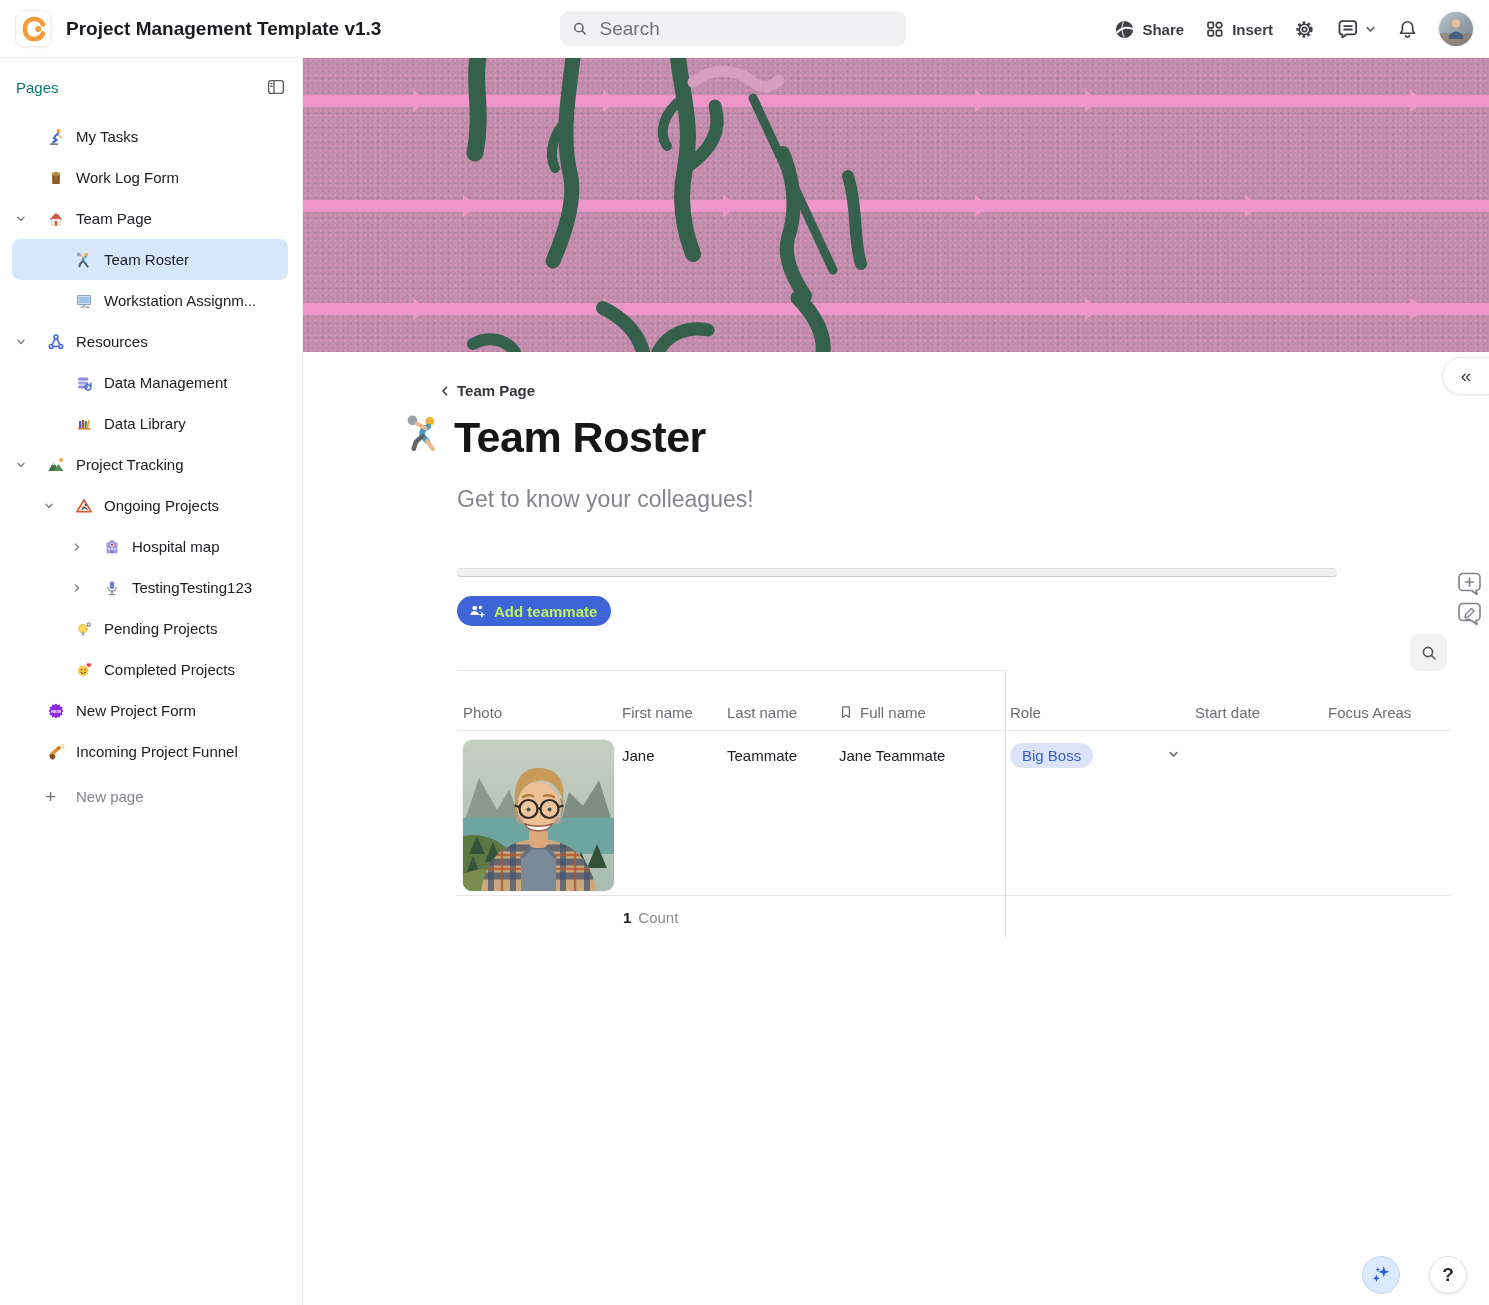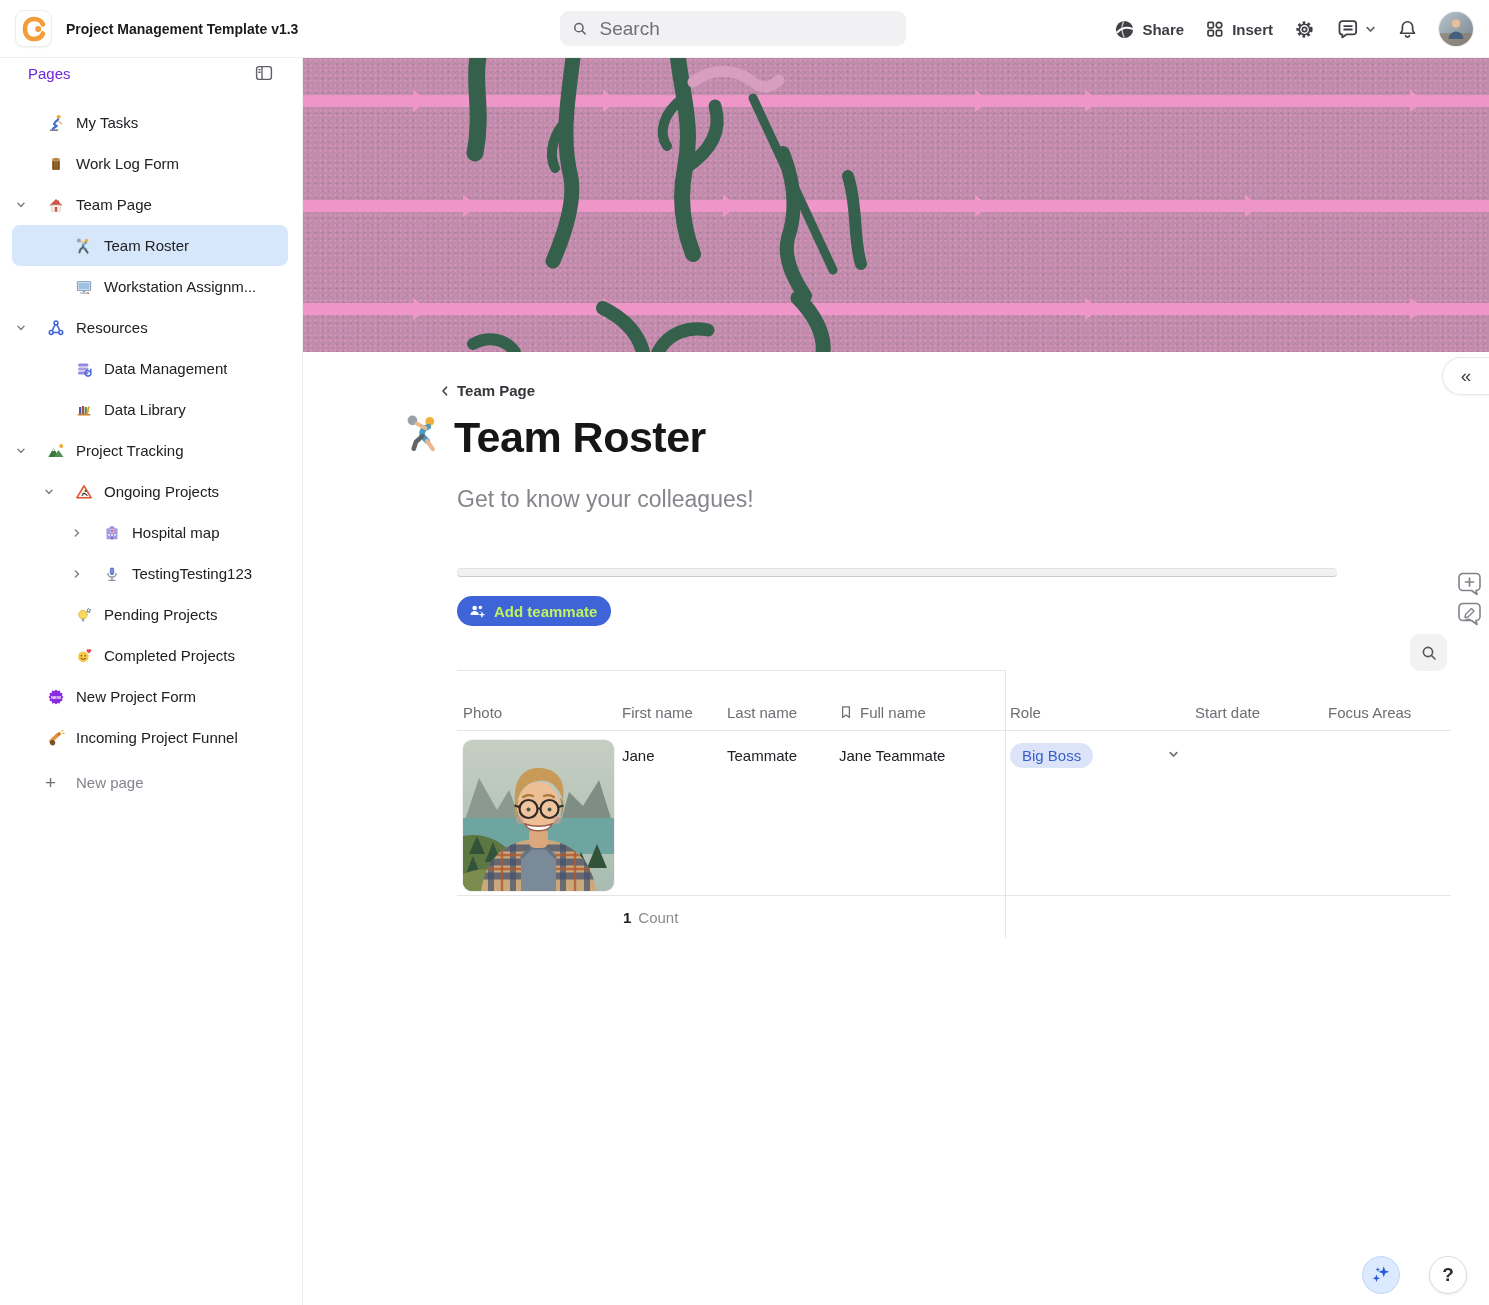--- a/index.html
+++ b/index.html
@@ -6,37 +6,37 @@
   html,body { background:#fff; }
   body { font-family:"Liberation Sans","DejaVu Sans",sans-serif; color:#202025; }
   .app { position:relative; width:1489px; height:1305px; background:#fff; overflow:hidden; }
 
   
   .topbar { position:absolute; top:0; left:0; right:0; height:58px; background:#fff;
             display:flex; align-items:center; z-index:6; border-bottom:1px solid #f0f0f1; }
   .logo-tile { width:37px; height:37px; margin-left:15px; border-radius:9px; background:#fff;
                border:1px solid #ededee; box-shadow:0 1px 2px rgba(0,0,0,.06);
                display:flex; align-items:center; justify-content:center; }
-  .doc-title { margin-left:14px; font-size:14px; font-weight:bold; color:#1b1b1f; }
+  .doc-title { margin-left:14px; font-size:19px; font-weight:bold; color:#1b1b1f; }
   .search-box { position:absolute; left:560px; top:11px; width:346px; height:35px;
                 background:#f1f1f3; border-radius:9px; display:flex; align-items:center; padding:0 12px; }
   .search-box input { border:none; outline:none; background:transparent; font-size:19px;
                       font-family:inherit; color:#8b5cf6; width:100%; margin-left:12px; }
   .search-box input::placeholder { color:#70707a; }
   .topbar-right { position:absolute; right:16px; top:0; height:58px; display:flex; align-items:center; gap:21px; }
   .tb-btn { display:flex; align-items:center; gap:7px; font-size:15px; font-weight:bold; color:#3c3c42; cursor:pointer; }
   .tb-icon { display:flex; align-items:center; }
   .comments-group { display:flex; align-items:center; gap:5px; }
   .avatar { width:34px; height:34px; border-radius:50%; overflow:hidden; box-shadow:0 0 0 1px rgba(0,0,0,.08); }
 
   
   .sidebar { position:absolute; top:58px; left:0; width:303px; bottom:0; background:#fff;
              border-right:1px solid #efeff0; z-index:5; }
   .pages-header { display:flex; align-items:center; justify-content:space-between;
-                  padding:0 28px; height:30px; color:#6d28d9; font-size:15px; }
+                  padding:0 16px; margin-top:14px; height:30px; color:#0f766e; font-size:15px; }
   .side-nav { padding-top:14px; }
   .s-item { position:relative; height:41px; display:flex; align-items:center;
             margin:0 14px 0 12px; border-radius:8px; font-size:15px; color:#202025; cursor:pointer; }
   .lvl0 { --ind:0; } .lvl1 { --ind:1; } .lvl2 { --ind:2; }
   .s-item { padding-left:calc(35px + var(--ind)*28px); }
   .s-item .chev { position:absolute; left:calc(2px + var(--ind)*28px); width:14px; height:14px;
                   display:flex; align-items:center; justify-content:center; }
   .s-item .icn { width:18px; height:18px; flex:none; }
   .s-item .lbl { margin-left:11px; white-space:nowrap; overflow:hidden; text-overflow:ellipsis; }
   .s-item.sel { background:#d7e7fb; }

